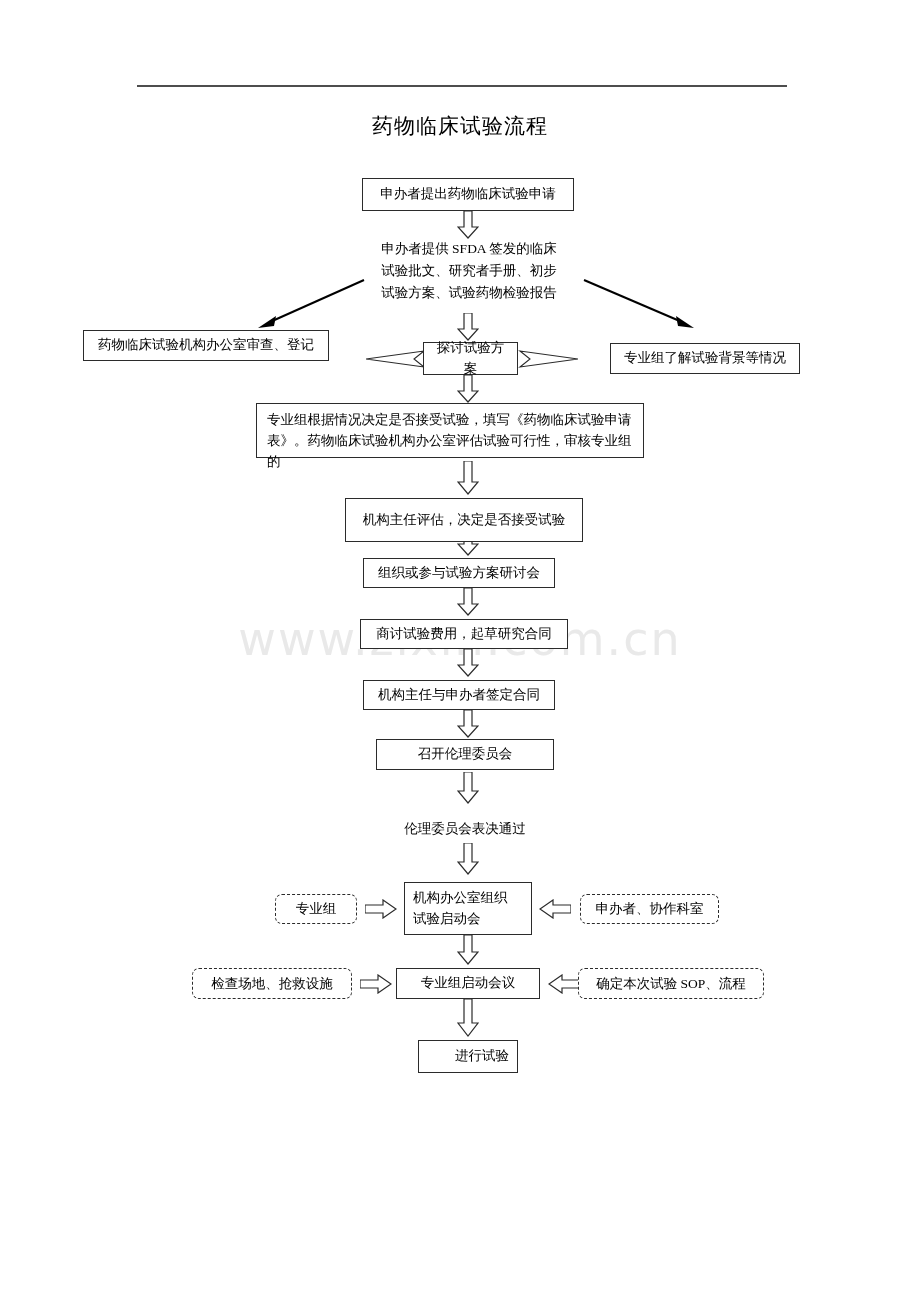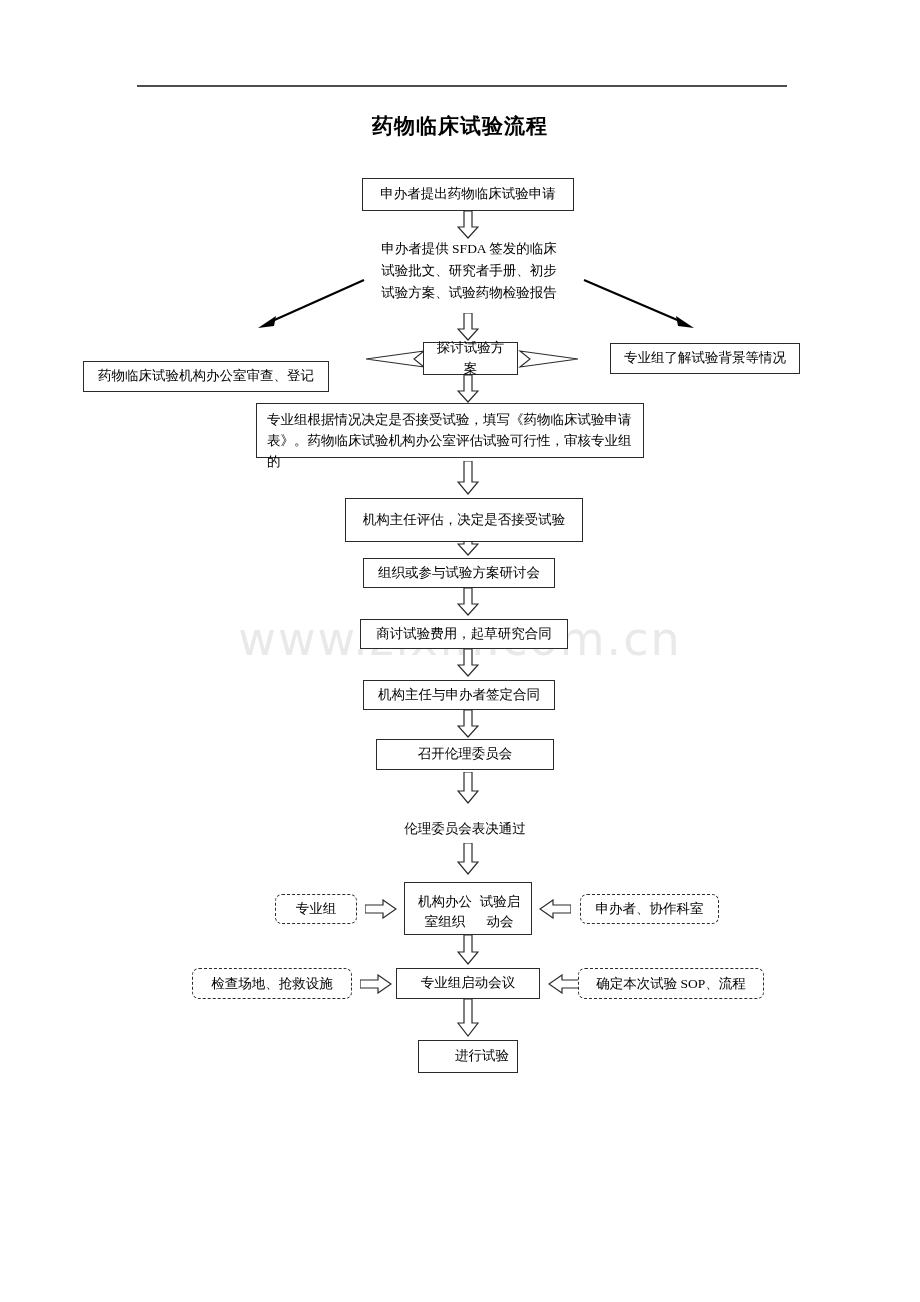--- a/index.html
+++ b/index.html
@@ -27,21 +27,21 @@
     width: 650px; height: 0;
     border-top: 2px solid #4d4d4d;
   }
 
   #doc-title {
     position: absolute;
     left: 0; top: 112px;
     width: 920px;
     text-align: center;
     font-family: "DejaVu Sans", "Liberation Sans", sans-serif;
-    font-weight: bold;
+    font-weight: normal;
     font-size: 21px;
     letter-spacing: 1px;
   }
 
   
   #watermark {
     position: absolute;
     left: 0; top: 612px;
     width: 920px;
     text-align: center;
@@ -68,23 +68,23 @@
     padding: 2px 8px;
     z-index: 2;
   }
   .node.wrap {
     display: block;
     text-align: left;
     padding: 6px 10px;
   }
   .node.two-line {
     display: flex;
-    flex-direction: row;
+    flex-direction: column;
     justify-content: center;
-    align-items: flex-end;
+    align-items: flex-start;
     line-height: 1.5;
   }
 
   
   .freetext {
     position: absolute;
     text-align: center;
     font-size: 13.5px;
     line-height: 1.62;
     z-index: 2;
@@ -157,21 +157,21 @@
       <path d="M114 50 L96 38 L98 48 Z" fill="#000"></path>
     </svg>
   </div>
 
   <div class="arrow-down" style="left:457px; top:313px;">
     <svg width="22" height="28" viewBox="0 0 22 28">
       <path d="M7 0 L15 0 L15 16 L21 16 L11 27 L1 16 L7 16 Z" fill="#ffffff" stroke="#2b2b2b" stroke-width="1.2"></path>
     </svg>
   </div>
 
-  <div class="node" style="left:83px; top:361px; width:246px; height:31px;">
+  <div class="node" style="left:83px; top:330px; width:246px; height:31px;">
     <span>药物临床试验机构办公室审查、登记</span>
   </div>
 
   <div class="node" style="left:423px; top:342px; width:95px; height:33px;">
     <span>探讨试验方案</span>
   </div>
 
   <div class="spike" style="left:366px; top:349px;">
     <svg width="60" height="20" viewBox="0 0 60 20">
       <path d="M0 10 L58 2 L48 10 L58 18 Z" fill="#ffffff" stroke="#2b2b2b" stroke-width="1.1"></path>

